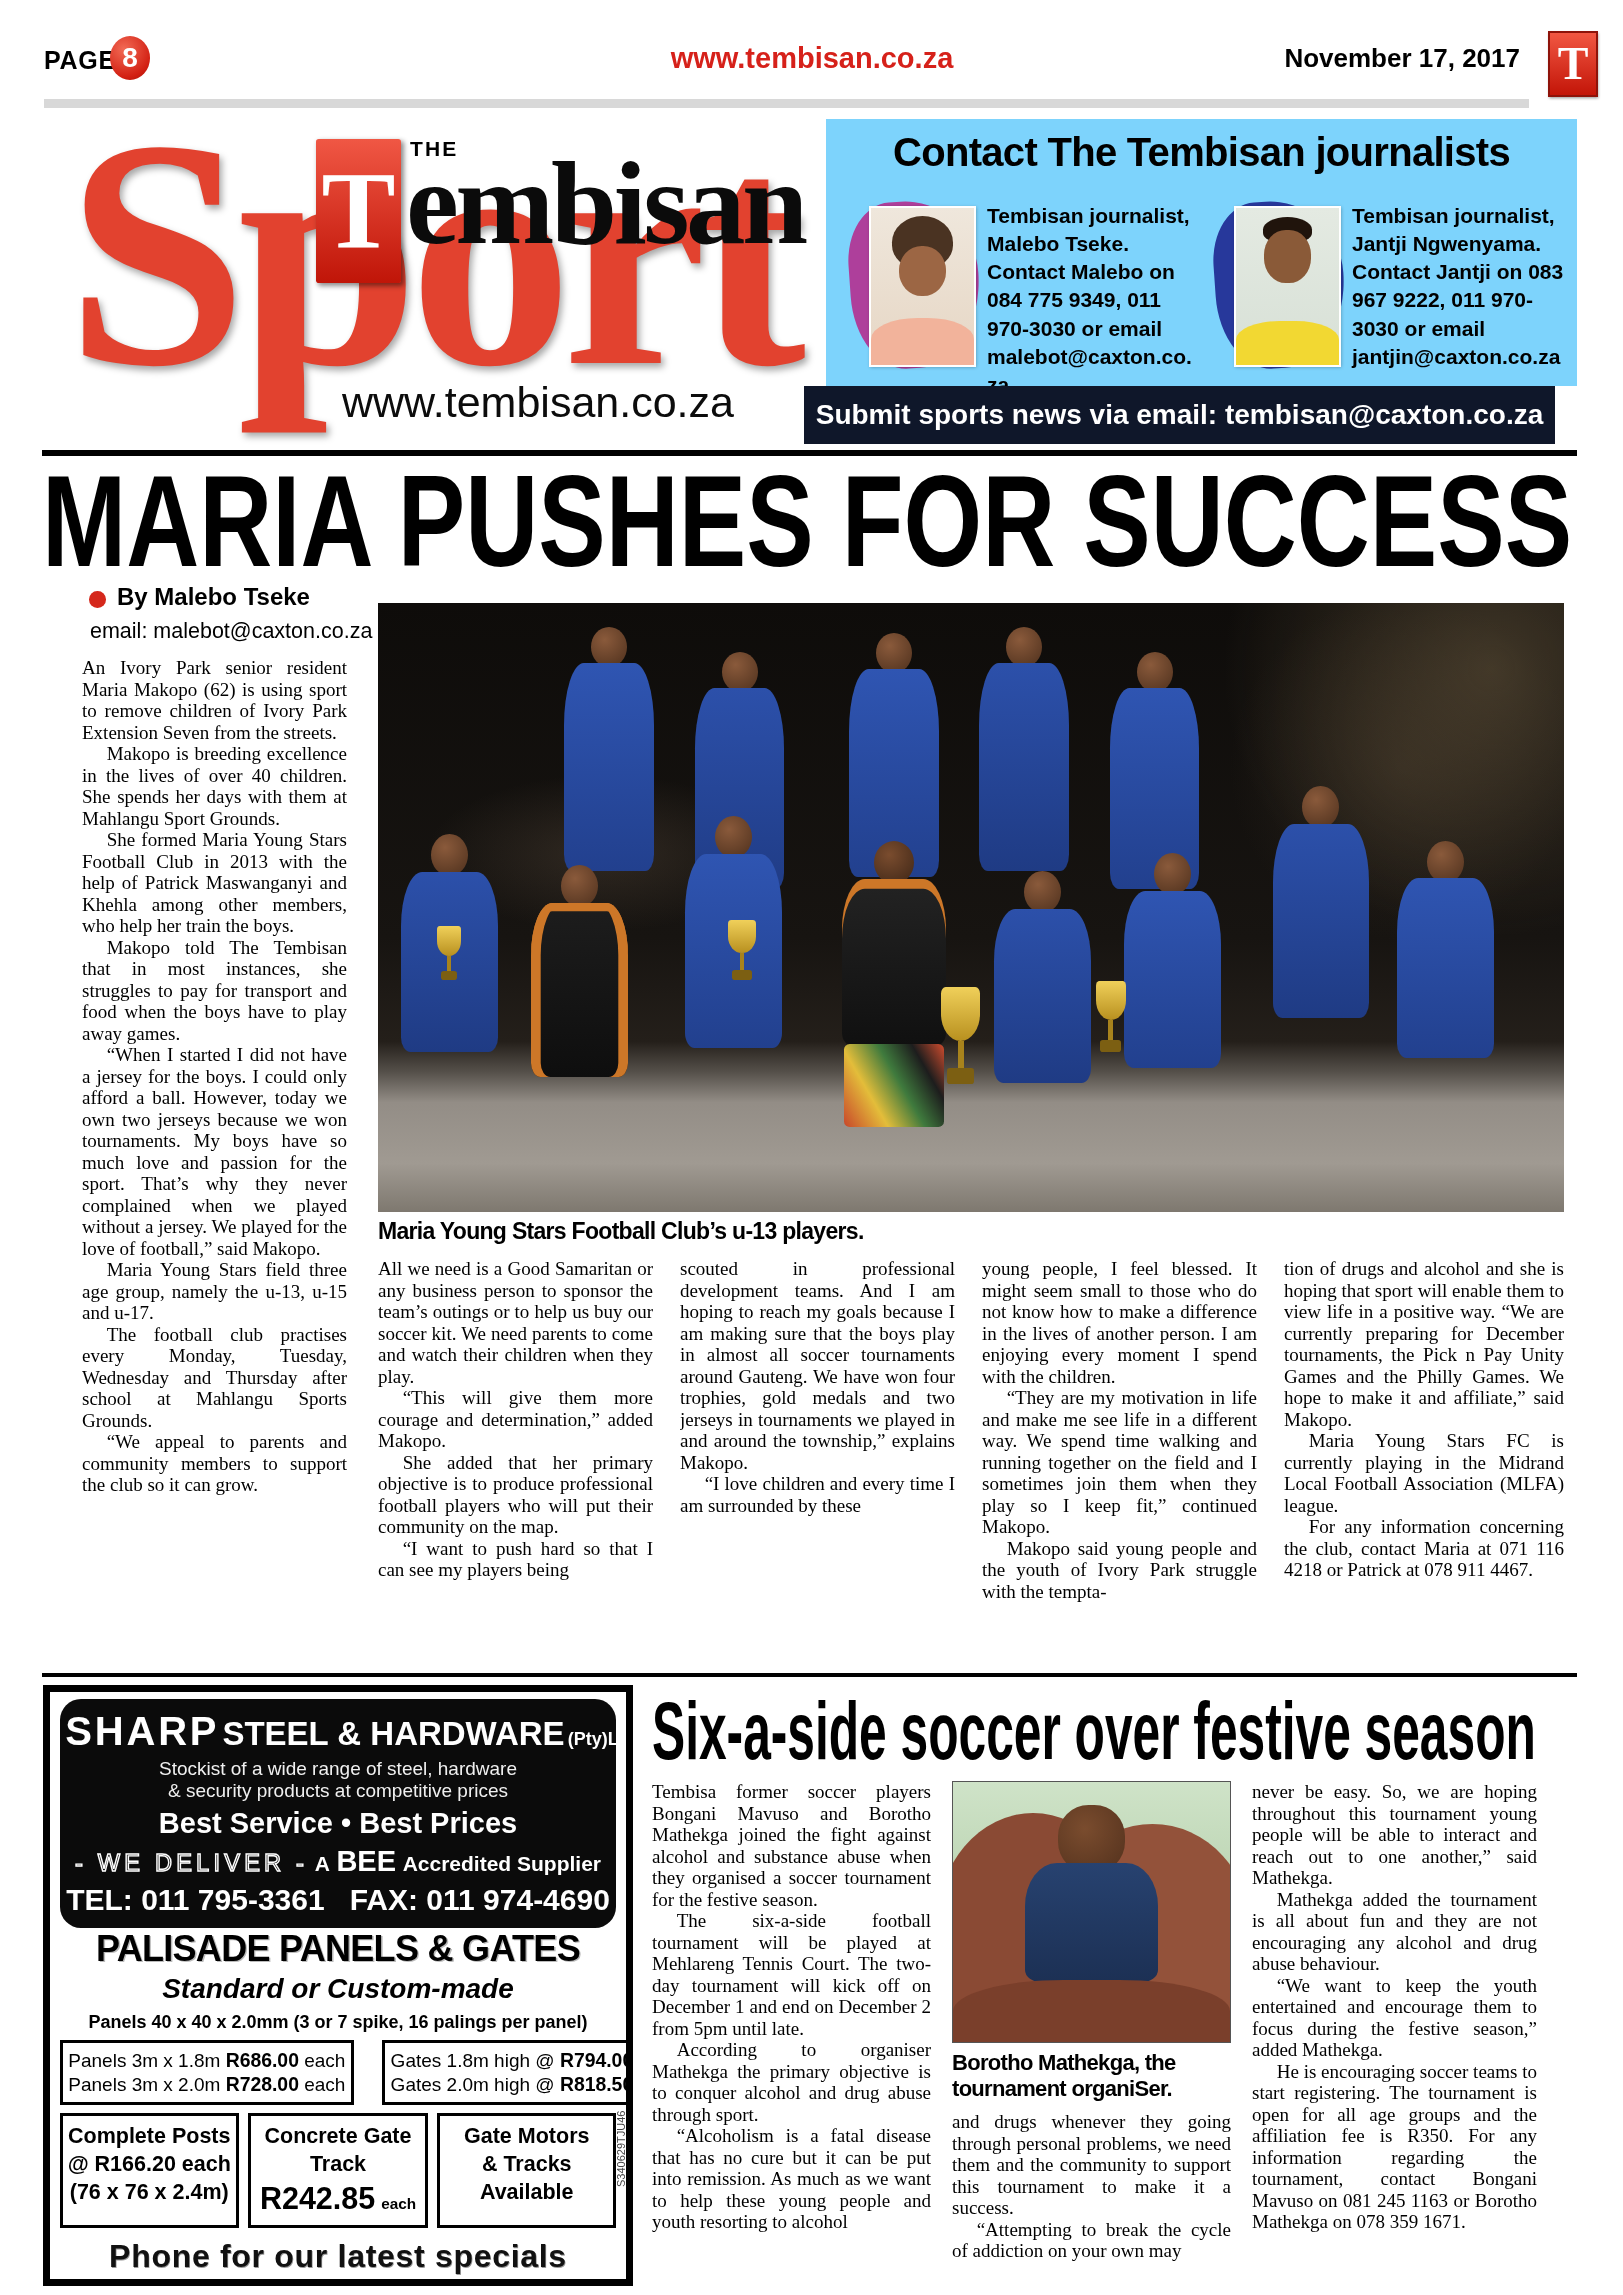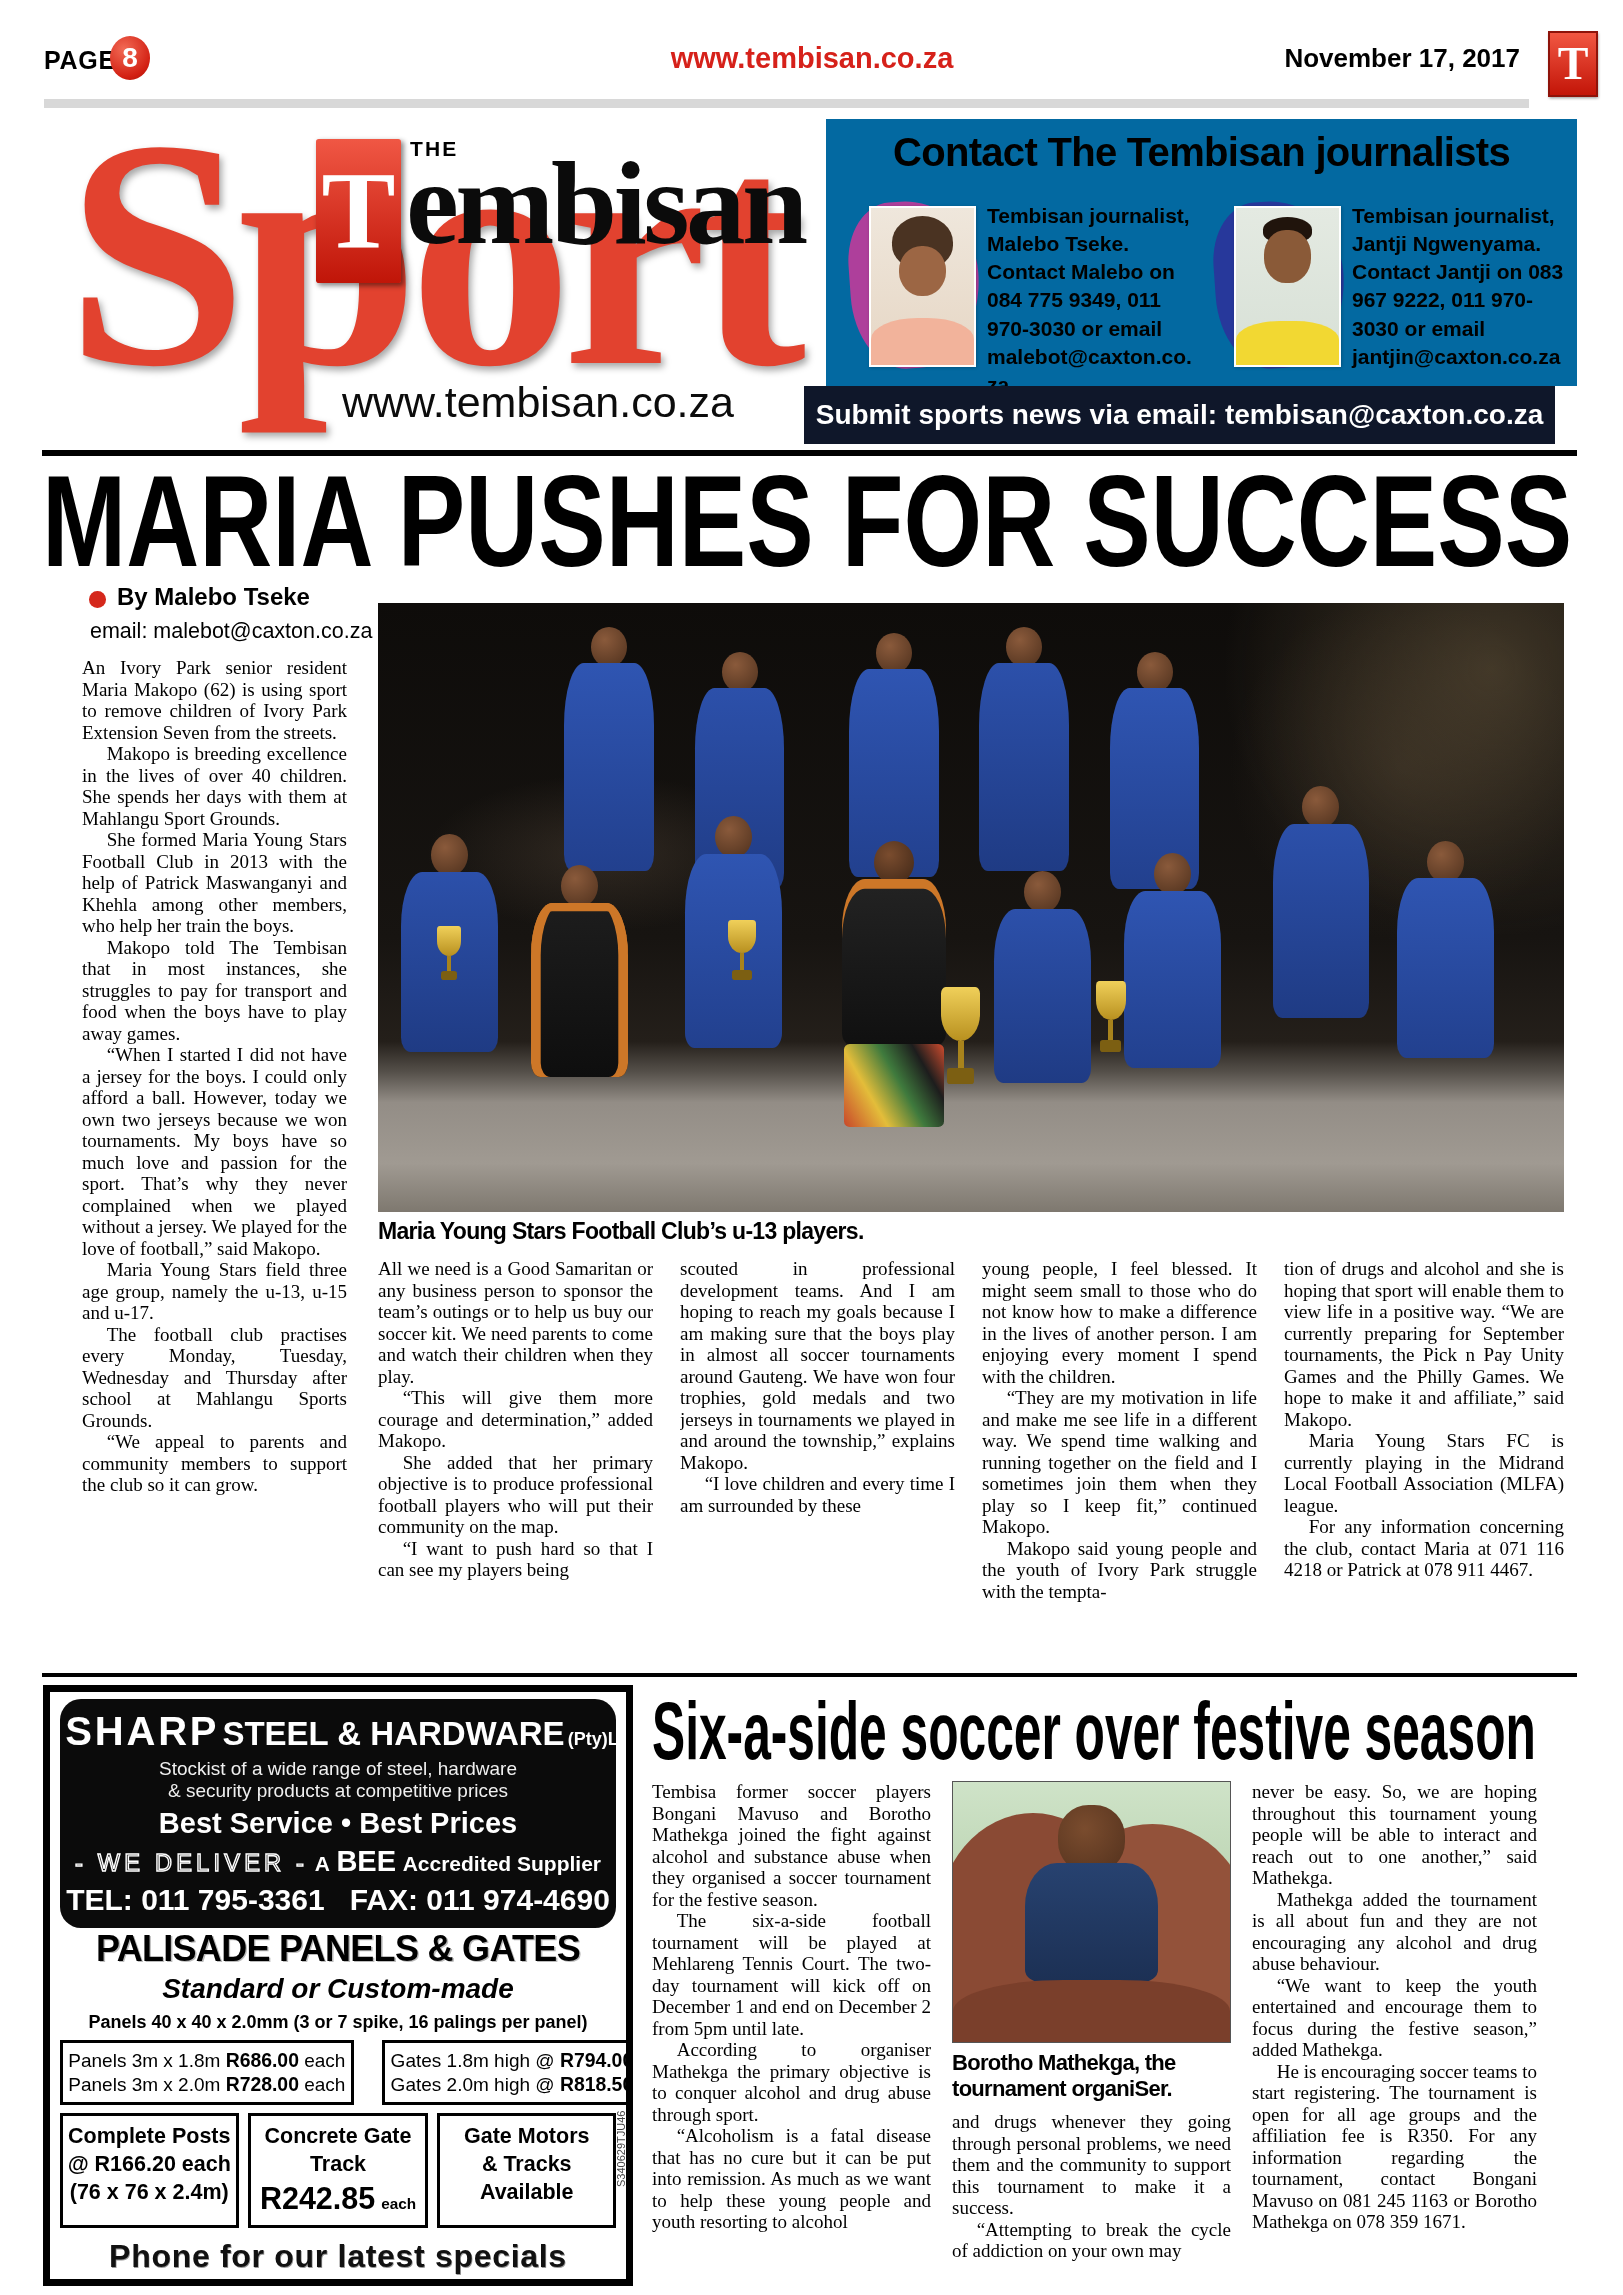--- a/index.html
+++ b/index.html
@@ -26,21 +26,21 @@
          text-shadow:2.8px 4.2px 7px rgba(0,0,0,.35), -1.4px -1.4px 0 rgba(255,255,255,.25);}
   .tm-tbox{left:316px;top:139px;width:85px;height:144px;background:linear-gradient(#f05744,#c01508);
            border-radius:2.8px;box-shadow:2.1px 2.8px 5.6px rgba(0,0,0,.45);color:#fff;display:flex;align-items:center;justify-content:center;
            font-family:"Liberation Serif",serif;font-size:111px;font-weight:bold;}
   .tm-the{left:410px;top:137px;font-size:21px;font-weight:bold;letter-spacing:2.1px;}
   .tm-rest{left:406px;top:144px;font-family:"Liberation Serif",serif;font-weight:bold;
            font-size:119px;line-height:1;letter-spacing:-3.5px;color:#0b0b0b;}
   .tm-site{left:342px;top:378px;font-size:43px;color:#0c0c0c;}
 
   
-  .contact{left:826px;top:119px;width:751px;height:267px;background:#0369a1;}
+  .contact{left:826px;top:119px;width:751px;height:267px;background:#7dd3fc;}
   .contact-title{left:0;right:0;top:11px;text-align:center;font-size:40px;font-weight:bold;letter-spacing:-0.7px;}
   .brush{border-radius:38% 62% 55% 45%/40% 50% 60% 50%;transform:rotate(-4deg);}
   .brush1{left:23.6px;top:82px;width:129px;height:167px;background:#ae3f9b;}
   .brush2{left:389px;top:82px;width:129px;height:167px;background:#27389b;}
   .jphoto{border:2.8px solid #fff;box-shadow:0.7px 1.4px 3.5px rgba(0,0,0,.3);overflow:hidden;}
   .jphoto1{left:43px;top:87px;width:103px;height:157px;background:linear-gradient(#efe7dc,#e6d6c4);}
   .jphoto2{left:408px;top:87px;width:103px;height:157px;background:linear-gradient(#e4eae2,#d7e0d6);}
   .w-wrap{position:absolute;top:5%;left:20%;width:60%;height:34%;background:#4a3322;border-radius:50% 50% 45% 45%;}
   .w-face{position:absolute;top:24%;left:27%;width:46%;height:32%;background:#9c6644;border-radius:48%;}
   .w-shirt{position:absolute;bottom:0;left:0;width:100%;height:30%;background:#f2b39b;border-radius:45% 45% 0 0;}
@@ -293,21 +293,21 @@
   <div class="abs body-text mcol mcol3">
       <p>scouted in professional development teams. And I am hoping to reach my goals because I am making sure that the boys play in almost all soccer tournaments around Gauteng. We have won four trophies, gold medals and two jerseys in tournaments we played in and around the township,” explains Makopo.</p>
       <p>“I love children and every time I am surrounded by these</p>
     </div>
   <div class="abs body-text mcol mcol4">
       <p>young people, I feel blessed. It might seem small to those who do not know how to make a difference in the lives of another person. I am enjoying every moment I spend with the children.</p>
       <p>“They are my motivation in life and make me see life in a different way. We spend time walking and running together on the field and I sometimes join them when they play so I keep fit,” continued Makopo.</p>
       <p>Makopo said young people and the youth of Ivory Park struggle with the tempta-</p>
     </div>
   <div class="abs body-text mcol mcol5">
-      <p>tion of drugs and alcohol and she is hoping that sport will enable them to view life in a positive way. “We are currently preparing for September tournaments, the Pick n Pay Unity Games and the Philly Games. We hope to make it and affiliate,” said Makopo.</p>
+      <p>tion of drugs and alcohol and she is hoping that sport will enable them to view life in a positive way. “We are currently preparing for December tournaments, the Pick n Pay Unity Games and the Philly Games. We hope to make it and affiliate,” said Makopo.</p>
       <p>Maria Young Stars FC is currently playing in the Midrand Local Football Association (MLFA) league.</p>
       <p>For any information concerning the club, contact Maria at 071 116 4218 or Patrick at 078 911 4467.</p>
     </div>
 
   <div class="abs divider"></div>
 
   <div class="abs ad">
     <div class="ad-header">
       <div class="ad-brand">
         <span class="b1">SHARP</span>

